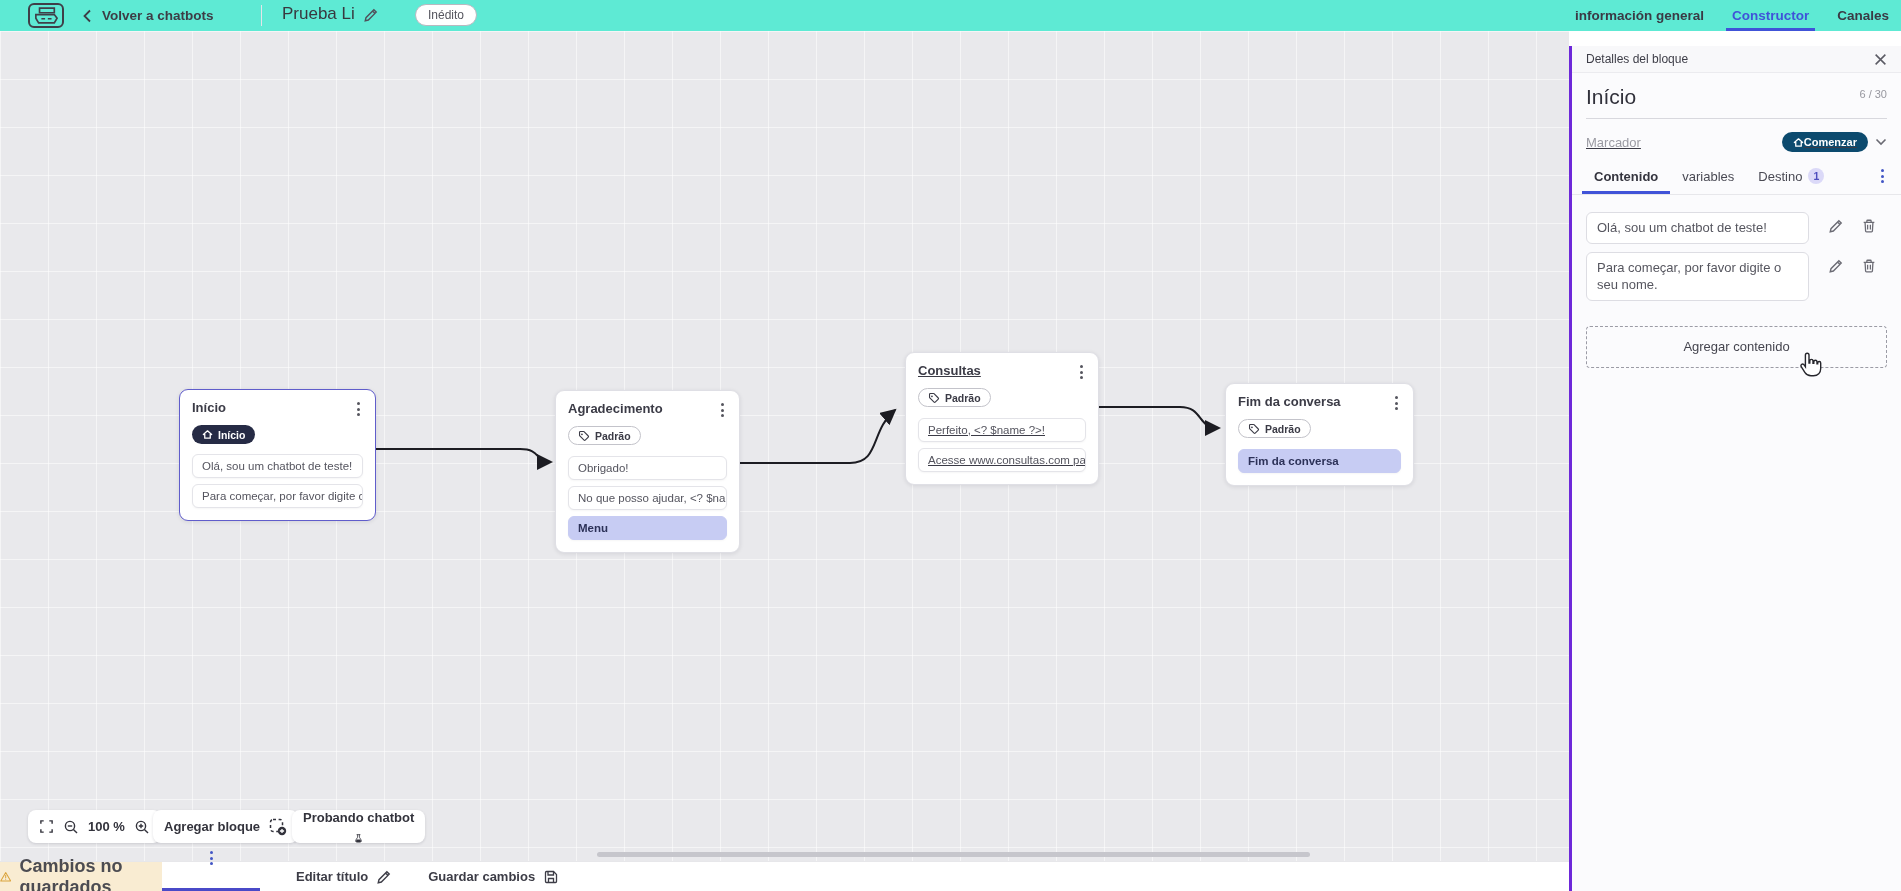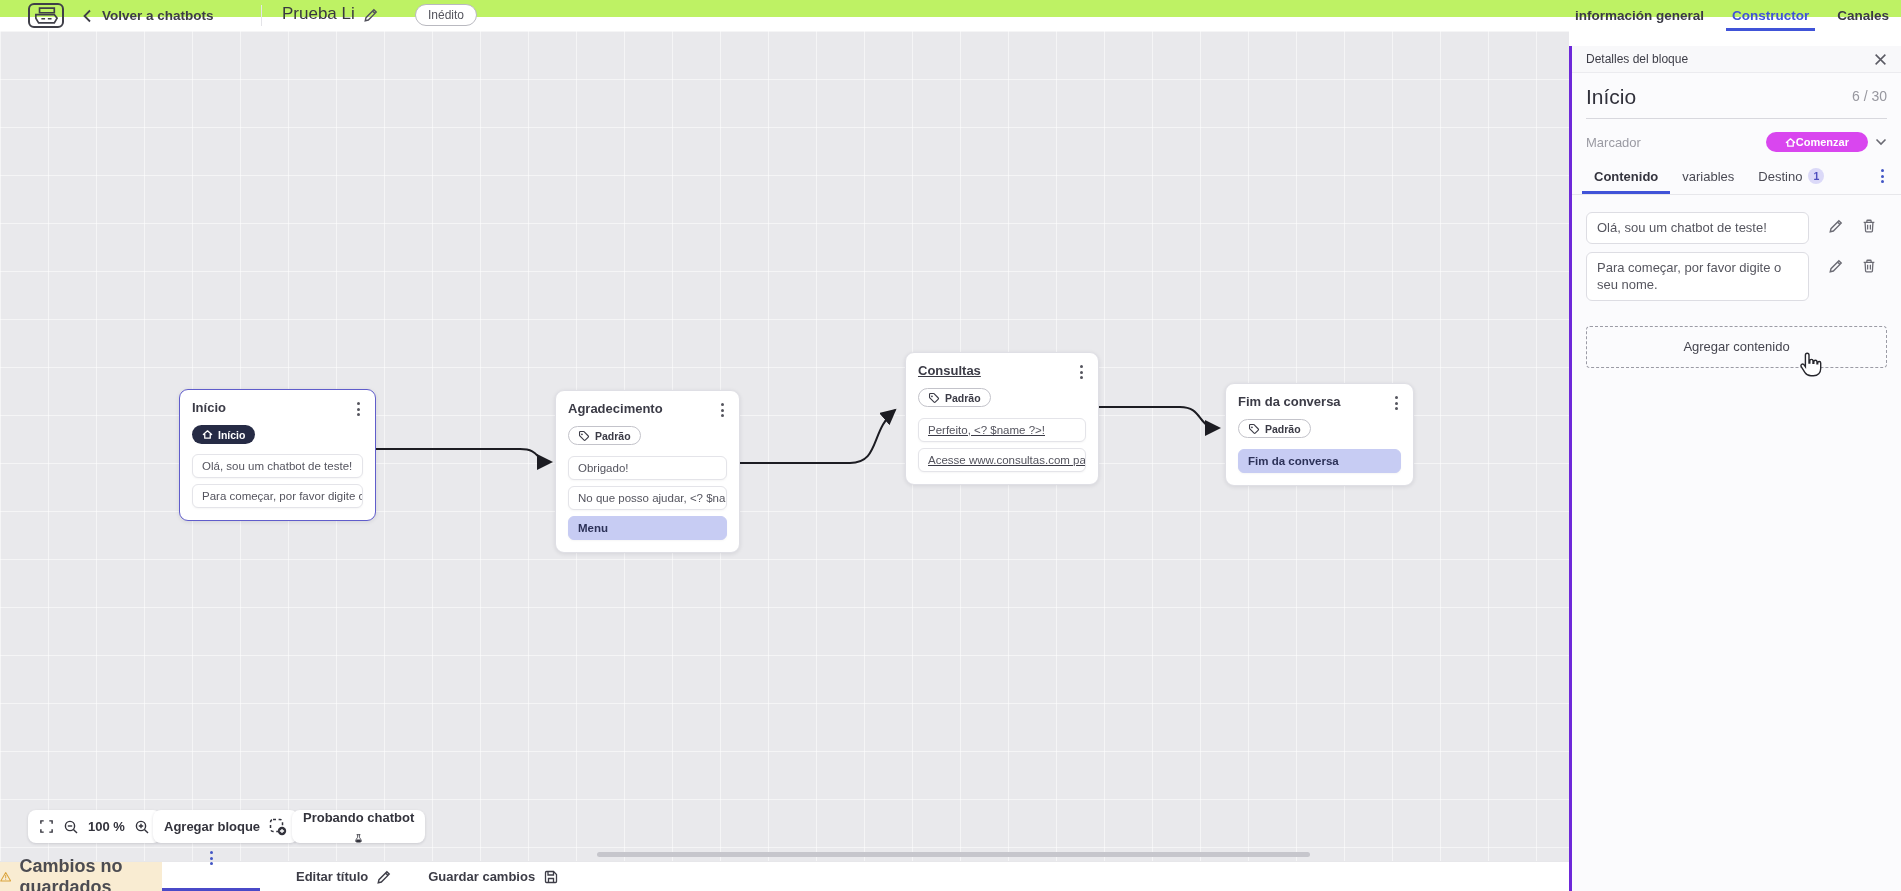--- a/index.html
+++ b/index.html
@@ -1,20 +1,20 @@
 <!DOCTYPE html>
 <html><head>
 <meta charset="utf-8">
 <style>
   * { margin:0; padding:0; box-sizing:border-box; }
   body { font-family:"Liberation Sans", sans-serif; background:#fff; }
   .screen { position:relative; width:1901px; height:891px; overflow:hidden; background:#fff; color:#3b3b46; }
 
   
-  .topbar { position:absolute; top:0; left:0; width:1901px; height:17px; background:#bef264; display:flex; align-items:center; }
+  .topbar { position:absolute; top:0; left:0; width:1901px; height:31px; background:#5eead4; display:flex; align-items:center; }
   .logo { position:absolute; left:28px; top:3px; width:36px; height:25px; border:2px solid #3f3f48; border-radius:6px; display:flex; align-items:center; justify-content:center; }
   .back-btn { position:absolute; left:82px; top:8px; display:flex; align-items:center; gap:10px; cursor:pointer; }
   .back-label { font-size:13.5px; font-weight:700; color:#3d3d46; }
   .tb-divider { position:absolute; left:261px; top:5px; width:1px; height:21px; background:#e4e4e8; }
   .bot-title { position:absolute; left:282px; top:4px; font-size:17px; font-weight:500; color:#38383f; }
   .title-pencil { position:absolute; left:363px; top:7px; }
   .status-pill { position:absolute; left:415px; top:4px; border:1px solid #b9b9c0; border-radius:99px; padding:3px 12px; font-size:12px; color:#55555e; background:#fff; }
   .top-tabs { position:absolute; left:1569px; top:0; width:332px; height:31px; display:flex; align-items:center; gap:28px; padding-left:6px; }
   .top-tab { position:relative; height:31px; display:flex; align-items:center; font-size:13.5px; font-weight:700; color:#3a3a45; cursor:pointer; }
   .top-tab.active { color:#4053d8; }
@@ -45,25 +45,25 @@
   .ctl-label { font-size:13px; font-weight:700; color:#33333c; white-space:nowrap; }
   .h-scrollbar { position:absolute; left:597px; top:821px; width:713px; height:5px; background:#c6c6cc; border-radius:3px; }
 
   
   .panel { position:absolute; left:1569px; top:46px; width:332px; height:860px; background:#fbfbfd; border-left:3px solid #6d28d9; }
   .panel-header { height:27px; display:flex; align-items:center; justify-content:space-between; padding:0 14px; background:#f8f8fa; border-bottom:1px solid #ebebef; }
   .panel-header-label { font-size:12px; color:#3d3d47; }
   .panel-body { padding:0 14px; }
   .block-title-row { display:flex; justify-content:space-between; align-items:flex-start; margin-top:12px; padding-bottom:9px; border-bottom:1px solid #d8d8de; }
   .block-title { font-size:21px; font-weight:500; color:#31313b; }
-  .char-counter { font-size:14px; color:#97979f; margin-top:3px; }
-  .marker-row { display:flex; justify-content:space-between; align-items:center; margin-top:13px; }
+  .char-counter { font-size:11px; color:#97979f; margin-top:3px; }
+  .marker-row { display:flex; justify-content:space-between; align-items:center; margin-top:13px;text-decoration:underline; }
   .marker-label { font-size:13px; color:#9b9ba3; }
   .marker-value { display:flex; align-items:center; gap:7px; }
-  .pill-dark { display:inline-flex; align-items:center; background:#d946ef; color:#fff; border-radius:99px; padding:4px 19px; font-size:11px; font-weight:700; cursor:pointer; }
+  .pill-dark { display:inline-flex; align-items:center; background:#0c4a6e; color:#fff; border-radius:99px; padding:4px 11px; font-size:11px; font-weight:700; cursor:pointer; }
   .panel-tabs { display:flex; align-items:center; gap:24px; margin:15px -14px 0; padding:0 14px 9px 22px; border-bottom:1px solid #e7e7eb; position:relative; }
   .panel-tab { font-size:13px; color:#4a4a54; cursor:pointer; position:relative; display:flex; align-items:center; gap:6px; }
   .panel-tab.active { color:#34343e; font-weight:700; }
   .panel-tab.active::after { content:""; position:absolute; left:-12px; right:-12px; bottom:-10px; height:2.5px; background:#4053d8; }
   .tab-badge { width:16px; height:16px; border-radius:50%; background:#dbd9f8; color:#4e4dbd; font-size:10.5px; font-weight:700; display:flex; align-items:center; justify-content:center; }
   .panel-tabs .dots { margin-left:auto; }
   .content-list { margin-top:17px; display:flex; flex-direction:column; gap:8px; }
   .content-row { display:flex; align-items:flex-start; }
   .content-card { width:223px; background:#fff; border:1px solid #dddde3; border-radius:6px; padding:7px 10px; font-size:13px; line-height:1.25; color:#56565f; cursor:text; }
   .row-icon { margin:6px 0 0 0; cursor:pointer; }

